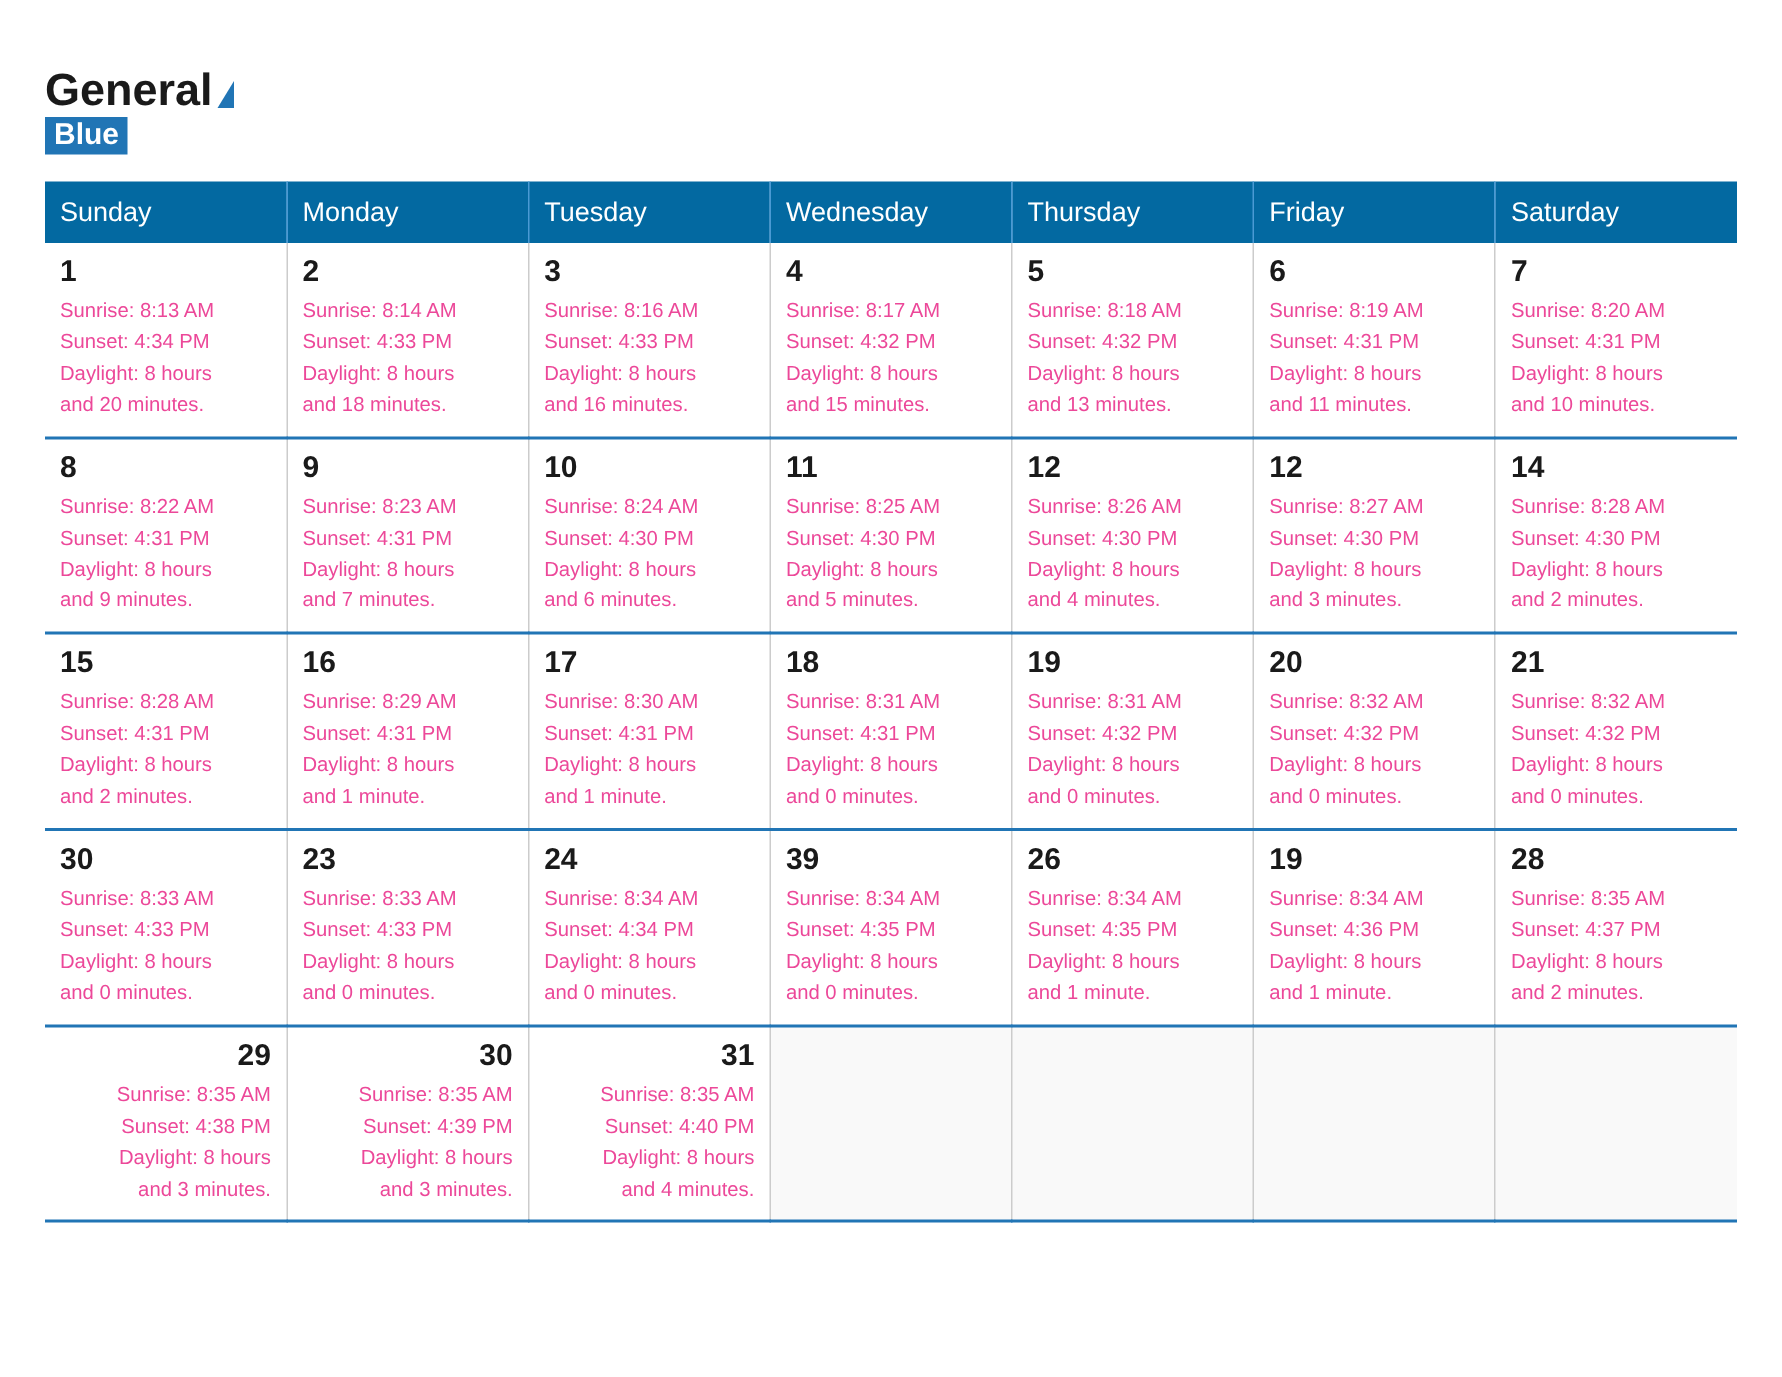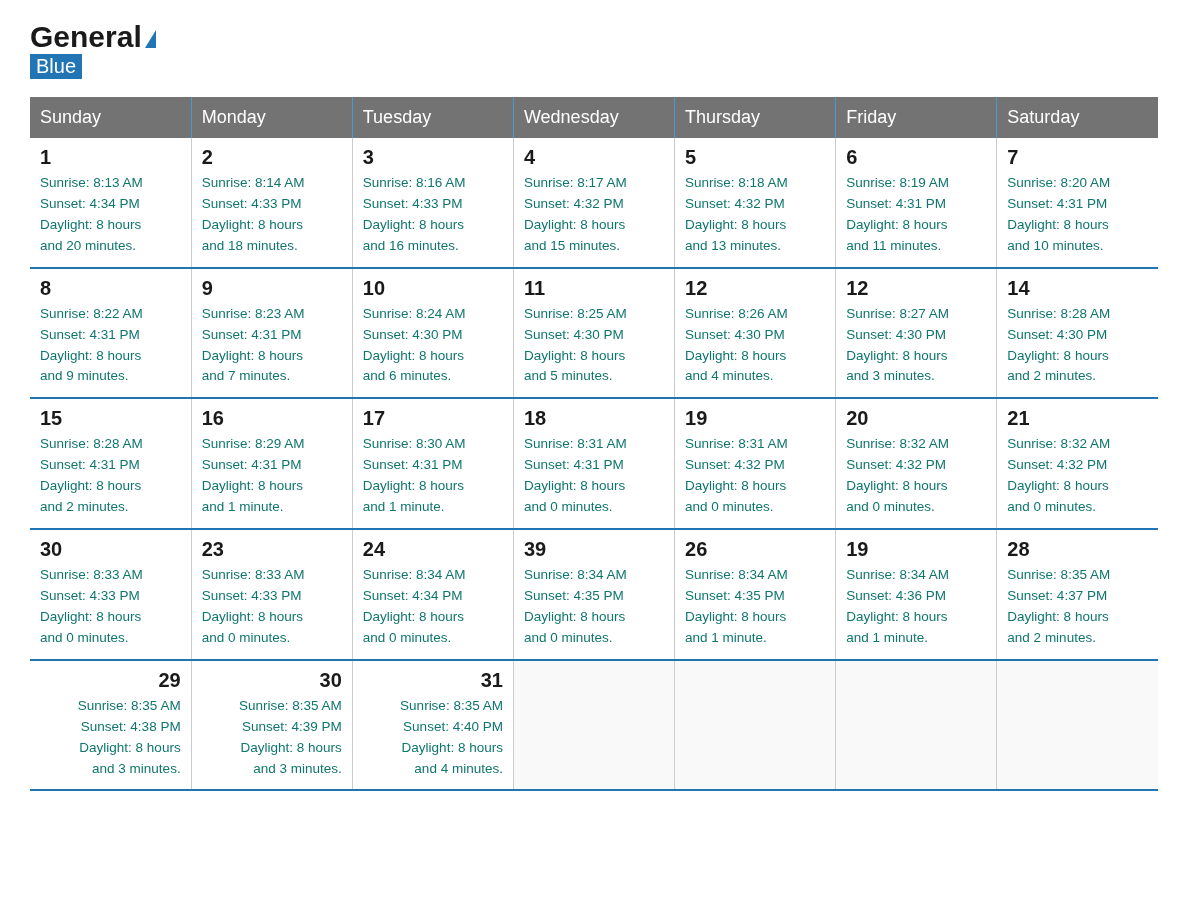--- a/index.html
+++ b/index.html
@@ -8,20 +8,21 @@
       background: #ffffff;
       width: 1188px;
       min-height: 918px;
       padding: 20px 30px;
     }
     .header-area {
       display: flex;
       justify-content: space-between;
       align-items: center;
       margin-bottom: 18px;
+      margin-top: 24px;
     }
     .logo {
       display: flex;
       flex-direction: column;
       align-items: flex-start;
     }
     .title-area {
       text-align: right;
     }
     .main-title {
@@ -34,21 +35,21 @@
       font-size: 24px;
       color: #1a1a1a;
       margin-top: 4px;
     }
     table {
       width: 100%;
       border-collapse: collapse;
       table-layout: fixed;
     }
     thead tr {
-      background: #737373;
+      background: #0369a1;
     }
     thead th {
       color: white;
       font-size: 18px;
       font-weight: normal;
       padding: 10px 10px;
       text-align: left;
       border-right: 1px solid #4a9ad4;
     }
     thead th:last-child {
@@ -71,40 +72,40 @@
     }
     .day-number {
       font-size: 20px;
       font-weight: bold;
       margin-bottom: 4px;
       display: block;
     }
     .day-info {
       font-size: 13.5px;
       line-height: 1.55;
-      color: #0f766e;
+      color: #ec4899;
     }
     tbody tr:last-child {
       border-bottom: 2px solid #2175b5;
       text-align: right;
     }
     .empty-cell {
       background: #f9f9f9;
     }
   </style>
 </head>
 <body>
 
 <div class="header-area">
   <div class="logo">
     <div style="display:flex; align-items:center;">
       <span style="font-size:30px; font-weight:bold; color:#1a1a1a; font-family:Arial,sans-serif;">General</span>
       <span style="display:inline-block; width:0; height:0; border-left:11px solid transparent; border-right:0px solid transparent; border-bottom:18px solid #2175b5; margin-left:3px; position:relative; top:2px;"></span>
     </div>
-    <div style="background:#2175b5; color:white; font-size:20px; font-weight:normal; padding:1px 6px; margin-top:0px; display:inline-block; align-self:flex-start;">Blue</div>
+    <div style="background:#2175b5; color:white; font-size:20px; font-weight:bold; padding:1px 6px; margin-top:0px; display:inline-block; align-self:flex-start;">Blue</div>
   </div>
   <div class="title-area">
     <div class="main-title"></div>
     <div class="subtitle"></div>
   </div>
 </div>
 
 <table>
   <thead>
     <tr>

